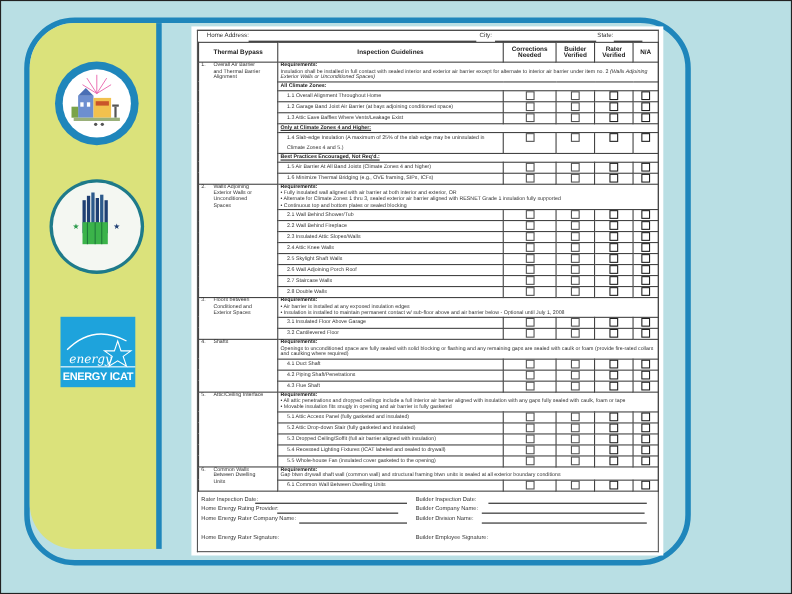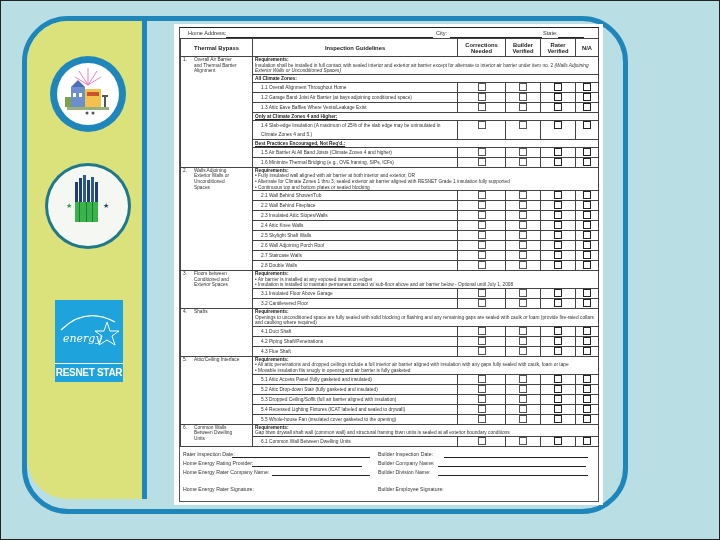--- a/index.html
+++ b/index.html
@@ -15,21 +15,21 @@
   .side-panel {
     position:absolute; left:27px; top:21px; width:116px; height:478px;
     background:#dbe27b; border-radius:41px 0 0 41px;
   }
   .side-divider { position:absolute; left:142px; top:21px; width:5px; height:478px; background:#1f86bb; }
   .logo { position:absolute; }
   .logo-cpbc { left:50px; top:56px; width:76px; height:76px; border-radius:50%; background:#1f86bb; }
   .logo-cpbc .inner { position:absolute; left:7px; top:7px; width:62px; height:62px; border-radius:50%; background:#fff; overflow:hidden; }
   .logo-hud { left:45px; top:163px; width:86px; height:86px; border-radius:50%; background:#1e7a8a; }
   .logo-hud .inner { position:absolute; left:3px; top:3px; width:80px; height:80px; border-radius:50%; background:#f4f7f2; overflow:hidden; }
-  .logo-es { left:55px; top:288px; width:68px; height:82px; background:#1ea3dc;margin-top:12px; }
+  .logo-es { left:55px; top:288px; width:68px; height:64px; background:#1ea3dc; }
   .logo-es .es-label { position:absolute; left:0; bottom:0; width:68px; height:18px; border-top:1px solid #fff; color:#fff; font-size:10px; font-weight:bold; text-align:center; line-height:18px; letter-spacing:-0.3px; }
 
   .doc { position:absolute; left:174px; top:24px; width:429px; height:481px; background:#fff; }
   .doc-inner { position:absolute; left:5px; top:3px; width:418px; height:473px; border:1px solid #555; border-top:1.5px solid #222; }
   .addr-row { height:10px; font-size:5.6px; color:#333; position:relative; }
   .addr-row span { position:absolute; top:2px; }
   .uline { position:absolute; height:0; border-bottom:0.8px solid #222; top:9px; }
 
   table.grid { border-collapse:collapse; width:418px; table-layout:fixed; font-size:4.8px; color:#333; }
   table.grid td, table.grid th { border:0.8px solid #444; padding:0 2px; vertical-align:top; }
@@ -102,21 +102,21 @@
     </svg>
   </div>
 </div>
 
 <div class="logo logo-es">
   <svg width="68" height="62" viewBox="0 0 68 62">
     <path d="M6 30 Q 30 6 60 22" fill="none" stroke="#fff" stroke-width="1.2"></path>
     <text x="8" y="42" font-size="11" fill="#fff" font-style="italic" font-family="DejaVu Serif, serif">energy</text>
     <polygon points="52,22 55,31 64,31 57,36 60,45 52,40 44,45 47,36 40,31 49,31" fill="none" stroke="#fff" stroke-width="1"></polygon>
   </svg>
-  <div class="es-label">RESNET STAR</div>
+  <div class="es-label">ENERGY ICAT</div>
 </div>
 
 <div class="doc">
   <div class="doc-inner">
     <div class="addr-row">
       <span style="left:8px">Home Address:</span>
       <div class="uline" style="left:46px;width:207px"></div>
       <span style="left:256px">City:</span>
       <div class="uline" style="left:270px;width:92px"></div>
       <span style="left:363px">State:</span>

